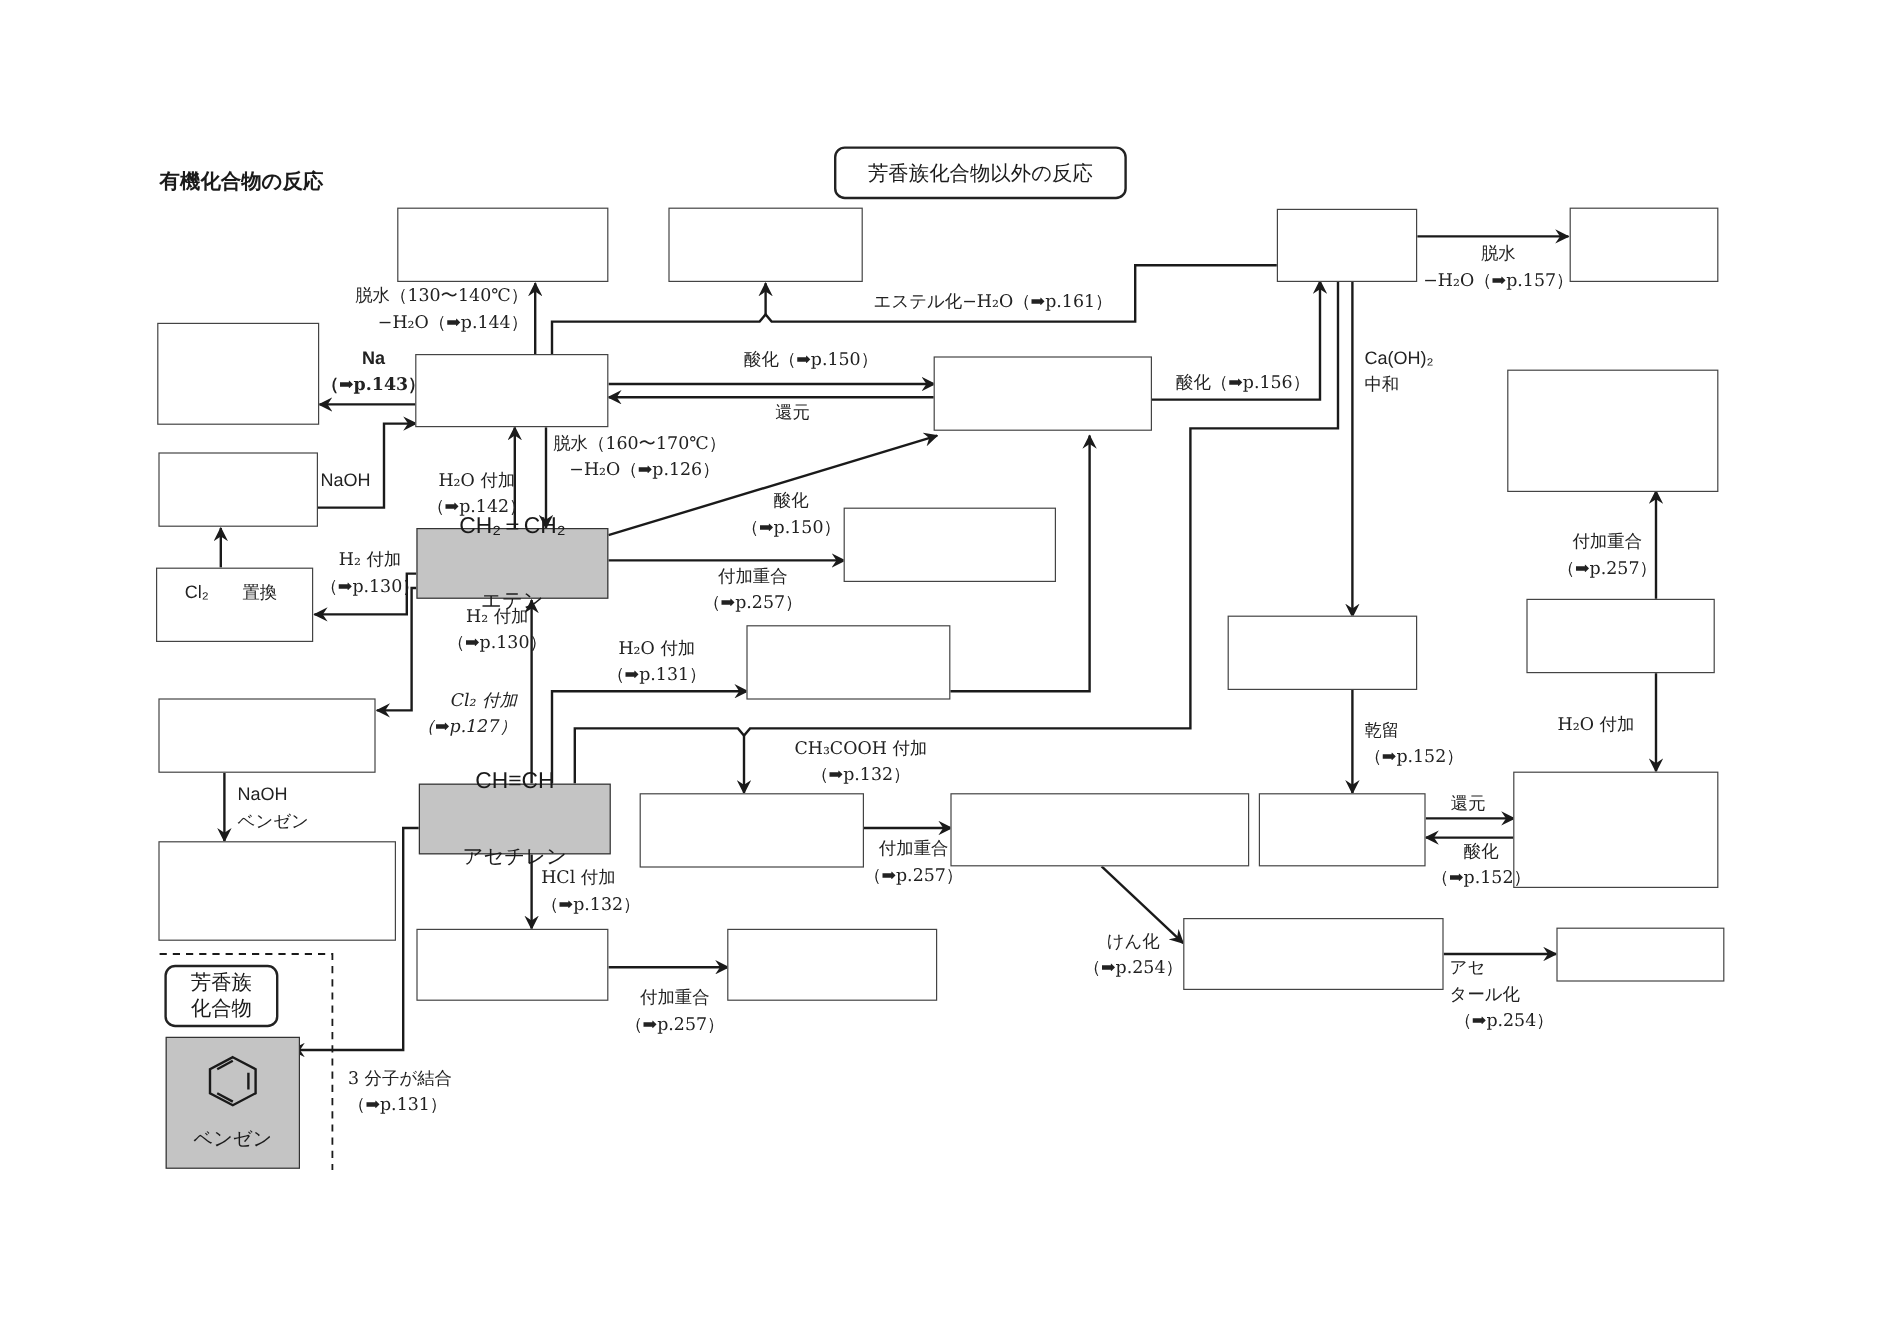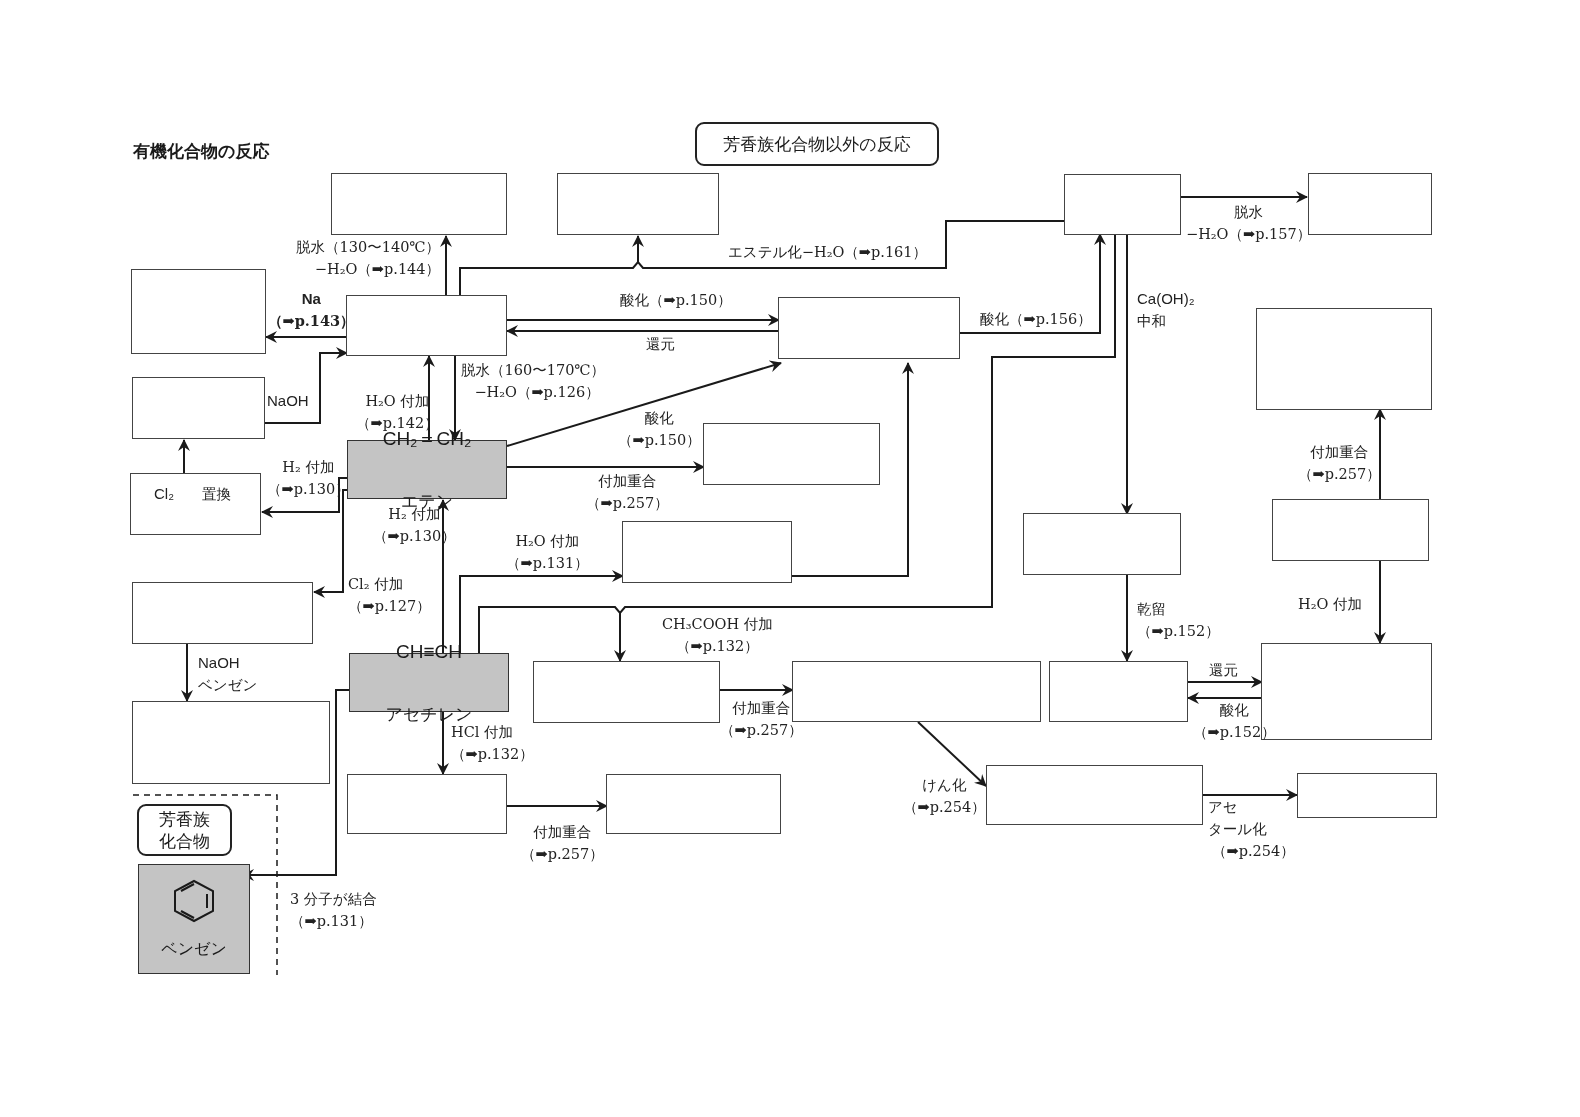--- a/index.html
+++ b/index.html
@@ -179,21 +179,21 @@
     <div>（➡p.150）</div>
 </div>
 <div class="lbl" style="left:586px;top:470px;text-align:center;">
   <div>付加重合</div>
     <div>（➡p.257）</div>
 </div>
 <div class="lbl" style="left:373px;top:503px;text-align:center;">
   <div>H₂ 付加</div>
     <div>（➡p.130）</div>
 </div>
-<div class="lbl" style="left:348px;top:573px;text-align:left;">
+<div class="lbl" style="left:348px;top:573px;text-align:right;font-style:italic;">
   <div>Cl₂ 付加</div>
     <div>（➡p.127）</div>
 </div>
 <div class="lbl" style="left:198px;top:652px;">
   <div class="sans">NaOH</div>
     <div>ベンゼン</div>
 </div>
 <div class="lbl" style="left:506px;top:530px;text-align:center;">
   <div>H₂O 付加</div>
     <div>（➡p.131）</div>

